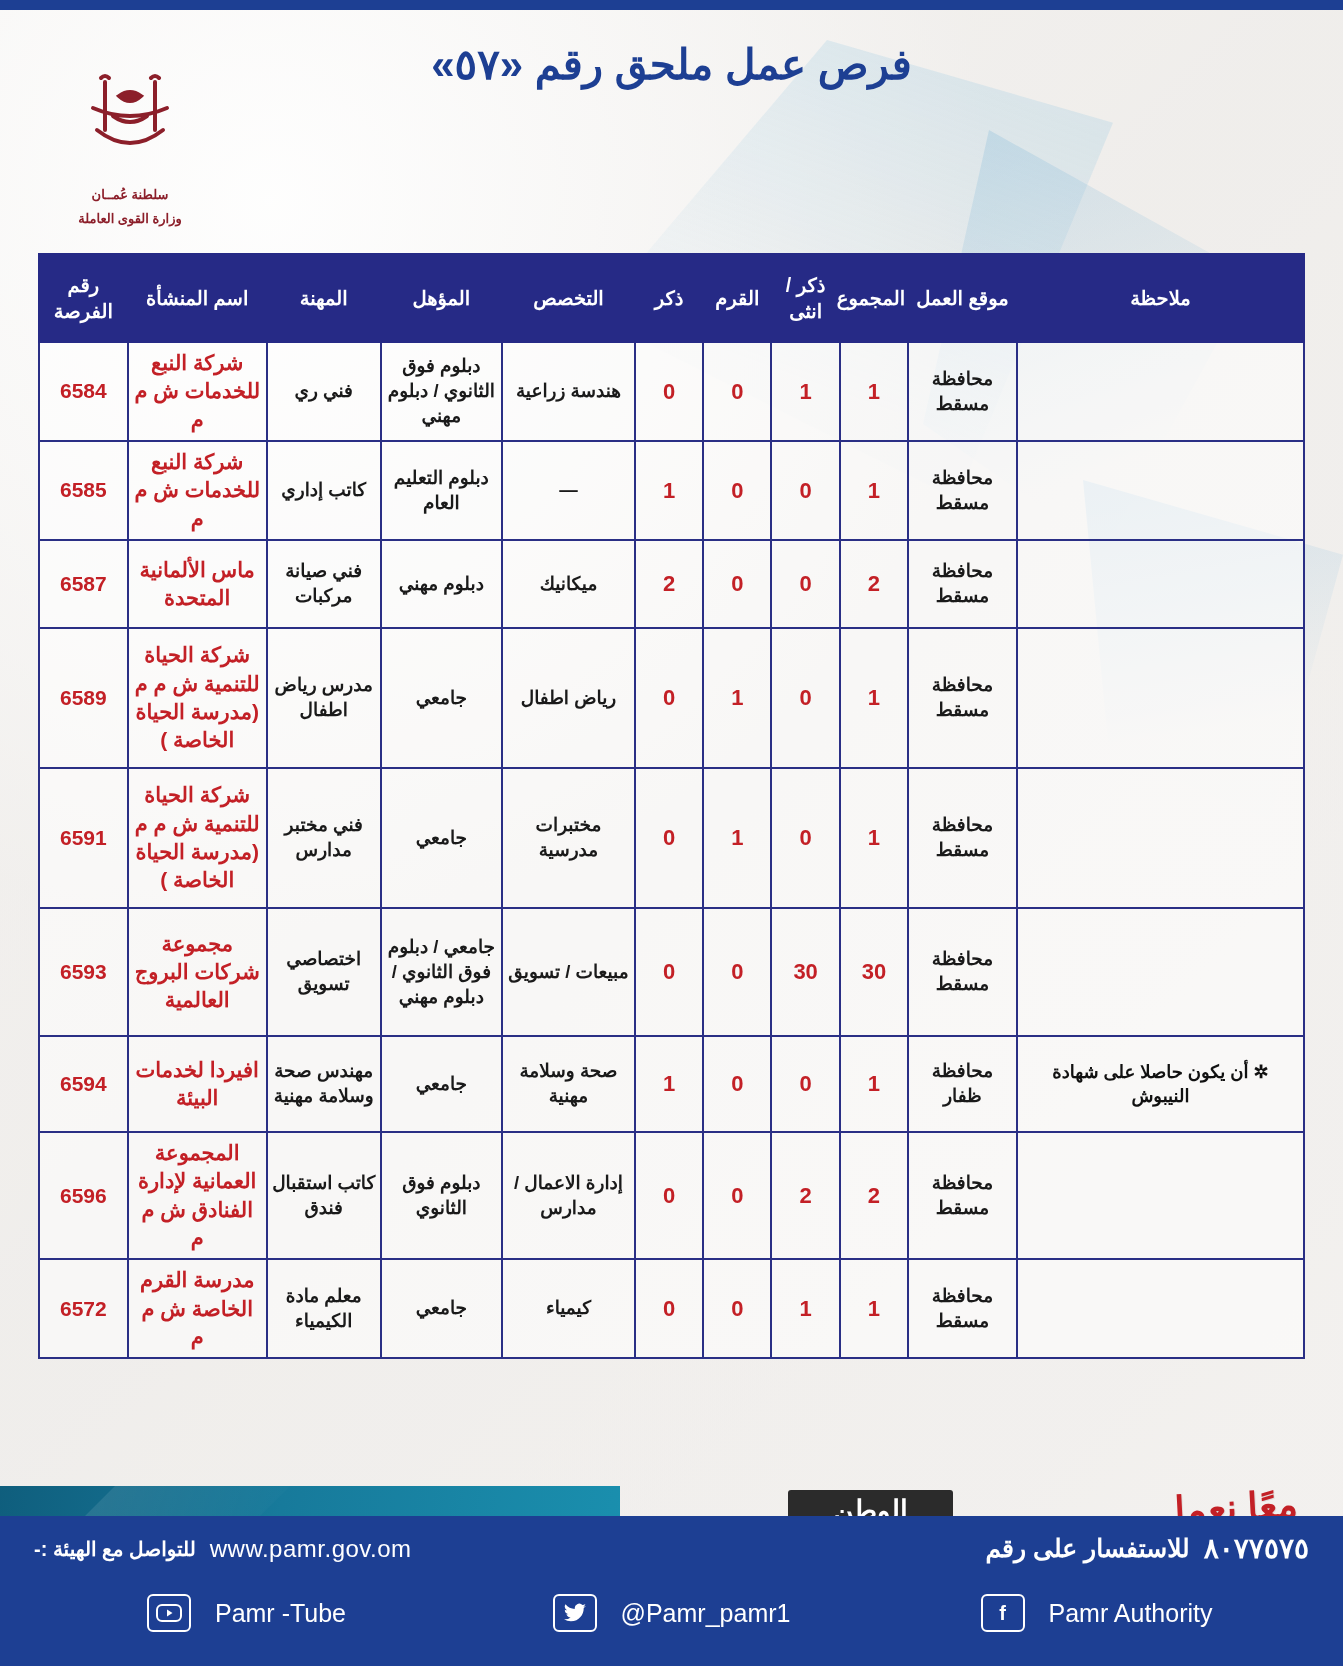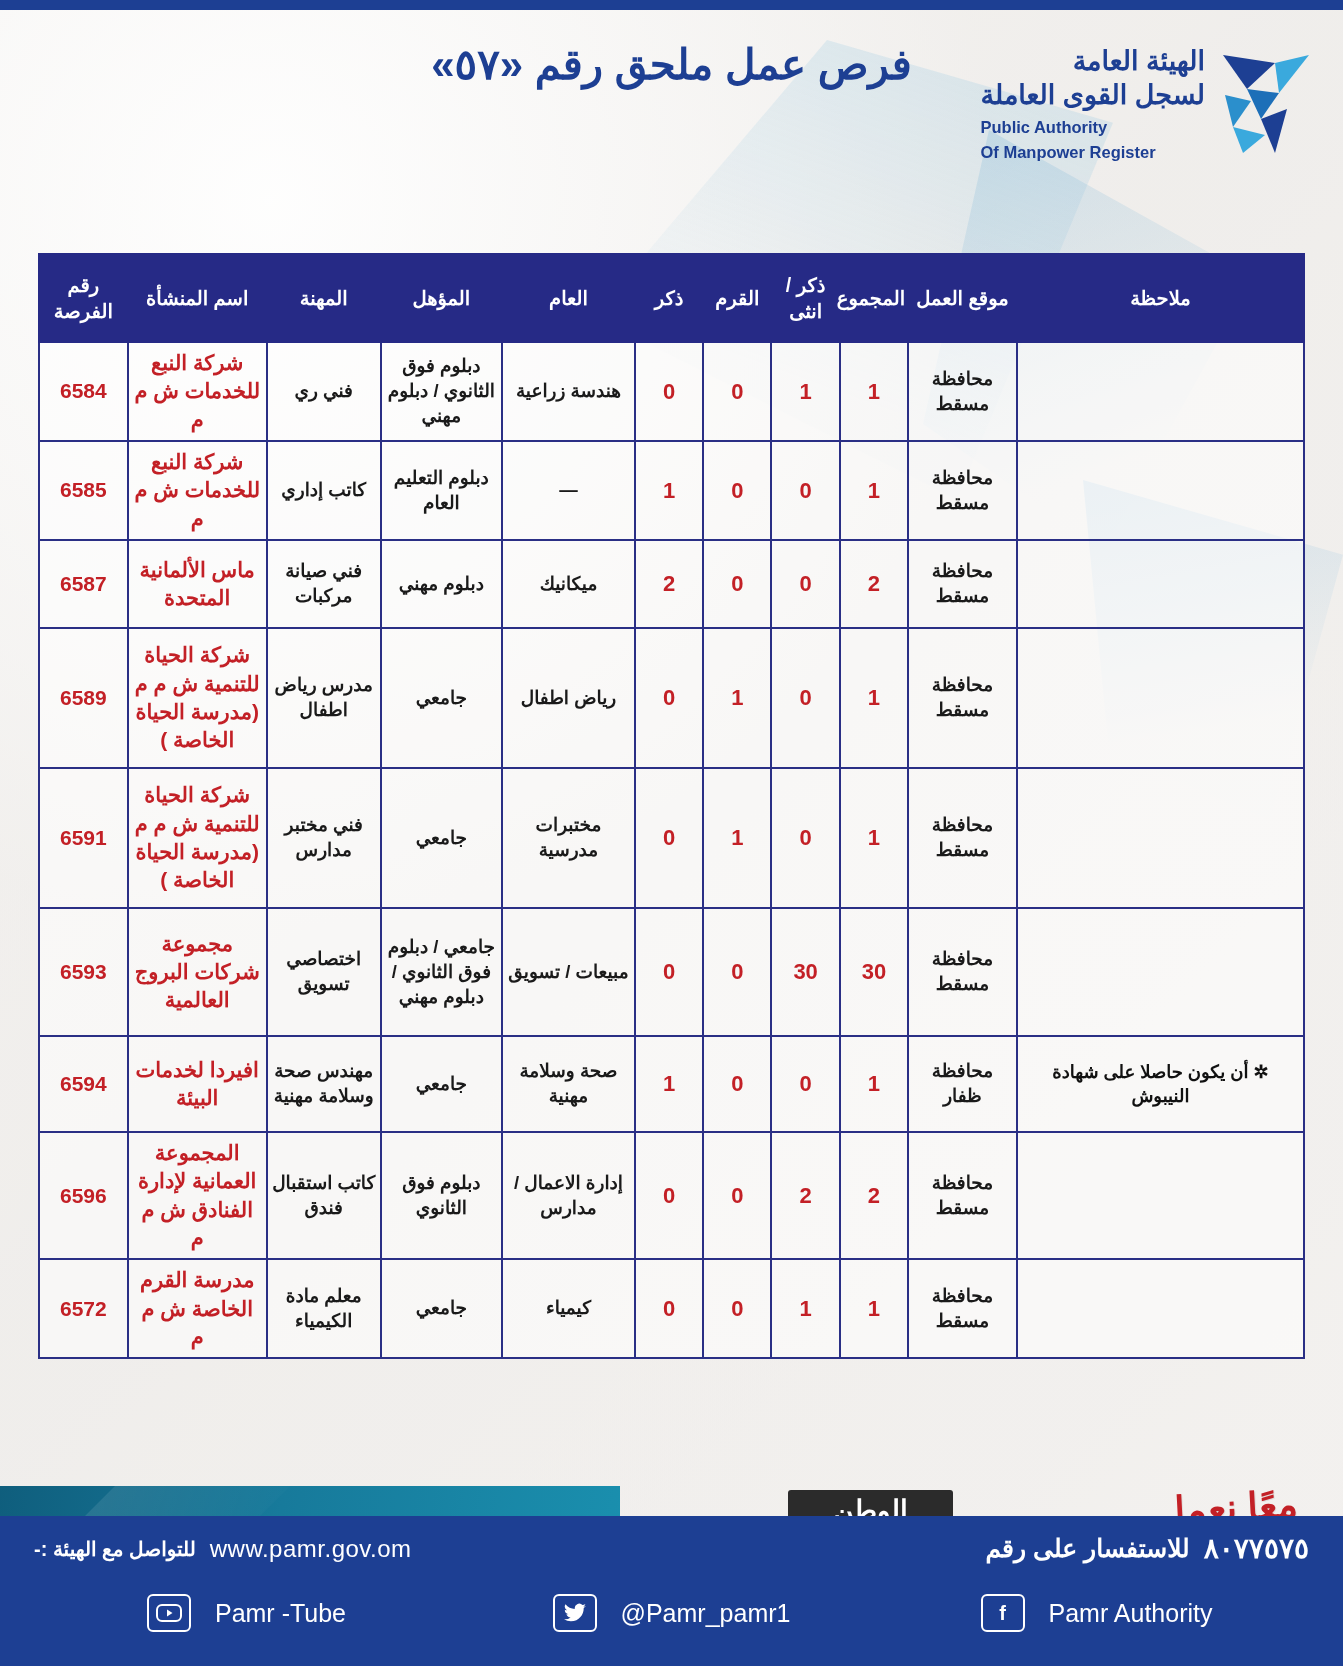--- a/index.html
+++ b/index.html
@@ -330,41 +330,39 @@
 
 <div class="page">
   <div class="deco deco1"></div>
   <div class="deco deco2"></div>
   <div class="deco deco3"></div>
 
   <div class="topbar"></div>
 
   <div class="header">
 
-    <div class="logo-left">
-      <div class="logo-mark">
-        <svg width="96" height="110" viewBox="0 0 96 110">
-          <path d="M6 6 L58 14 L30 40 Z" fill="#1d3f93"></path>
-          <path d="M58 14 L92 6 L62 44 Z" fill="#3aa9dd"></path>
-          <path d="M30 40 L62 44 L44 70 Z" fill="#1d6fb8"></path>
-          <path d="M8 46 L34 52 L16 78 Z" fill="#2b8fcc"></path>
-          <path d="M44 70 L70 60 L58 104 Z" fill="#1d3f93"></path>
-          <path d="M16 78 L48 86 L26 104 Z" fill="#3aa9dd"></path>
-        </svg>
-      </div>
-      <div>
-        <div class="logo-text-ar1">الهيئة العامة</div>
-        <div class="logo-text-ar2">لسجل القوى العاملة</div>
-        <div class="logo-text-en">Public Authority</div>
-        <div class="logo-text-en">Of Manpower Register</div>
-      </div>
+
+    <div class="title">فرص عمل ملحق رقم «٥٧»</div>
+
+    <div class="emblem">
+      <svg width="110" height="105" viewBox="0 0 110 105">
+        <g stroke="#8c1f2a" stroke-width="4" fill="none" stroke-linecap="round">
+          <path d="M30 10 L30 58"></path>
+          <path d="M80 10 L80 58"></path>
+          <path d="M22 58 q33 26 66 0"></path>
+          <path d="M18 36 q37 16 74 0"></path>
+          <path d="M26 6 q4 -4 8 0"></path>
+          <path d="M76 6 q4 -4 8 0"></path>
+          <path d="M44 24 q11 -8 22 0 q-11 10 -22 0 Z" fill="#8c1f2a"></path>
+          <path d="M38 44 q17 12 34 0"></path>
+        </g>
+      </svg>
+      <div class="emblem-ar">سلطنة عُمــان</div>
+      <div class="emblem-ar">وزارة القوى العاملة</div>
     </div>
-
-    <div class="title">فرص عمل ملحق رقم «٥٧»</div>
-
   </div>
 
   <div class="table-wrap">
     <table>
       <colgroup>
         <col class="col-note">
           <col class="col-loc">
           <col class="col-total">
           <col class="col-mf">
         <col class="col-f">
@@ -376,21 +374,21 @@
           <col class="col-id">
       </colgroup>
       <thead>
         <tr>
           <th>ملاحظة</th>
           <th>موقع العمل</th>
           <th>المجموع</th>
           <th>ذكر / انثى</th>
           <th>القرم</th>
           <th>ذكر</th>
-          <th>العام</th>
+          <th>التخصص</th>
           <th>المؤهل</th>
           <th>المهنة</th>
           <th>اسم المنشأة</th>
           <th>رقم الفرصة</th>
         </tr>
       </thead>
       <tbody>
         <tr style="height:96px">
           <td class="note"></td>
           <td>محافظة مسقط</td>

